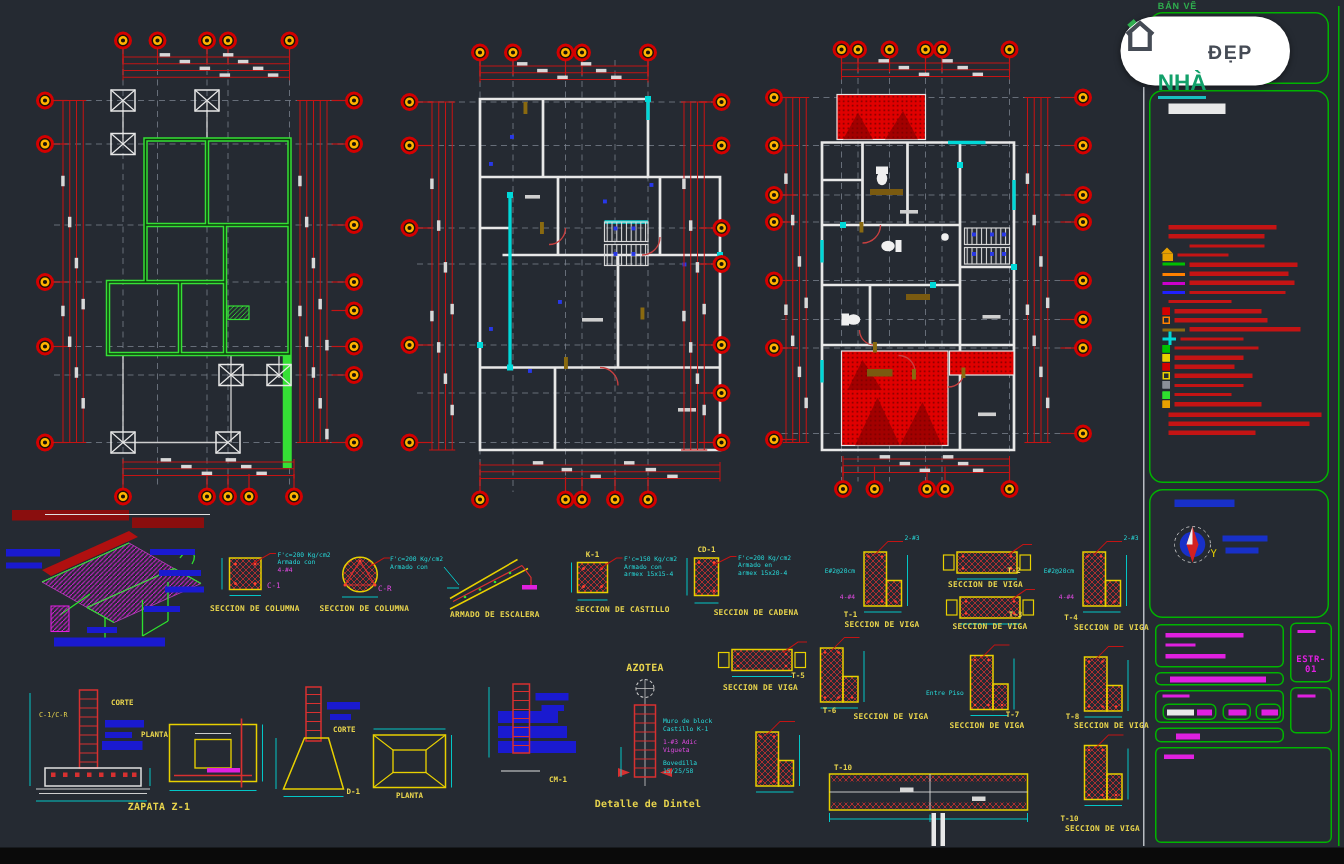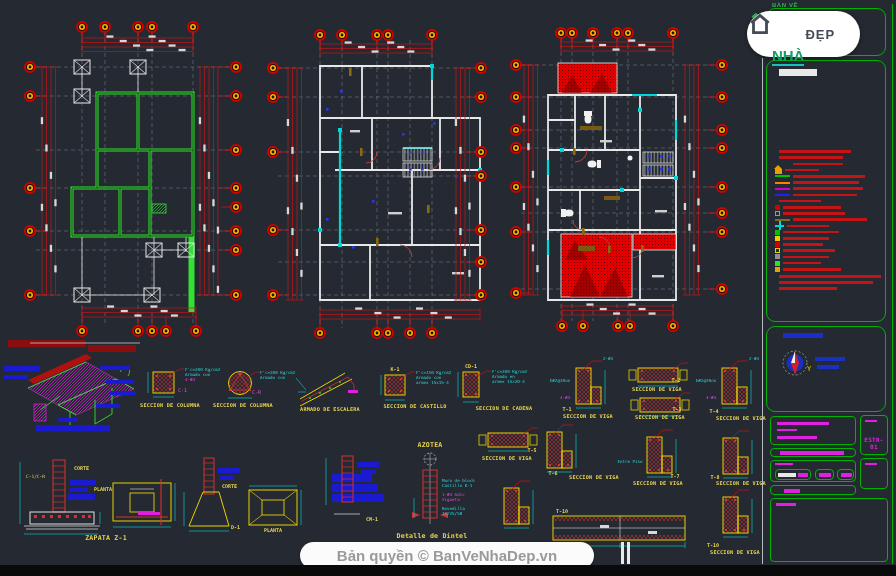--- a/index.html
+++ b/index.html
@@ -1057,18 +1057,15 @@
     <span class="logo-name">NHÀ</span>
   </div>
   <svg width="26" height="26" viewBox="0 0 24 24">
     <path d="M4,11 L12,4 L20,11" fill="none" stroke="#454b55" stroke-width="2.6"></path>
     <path d="M6,10 V20 H18 V10" fill="none" stroke="#454b55" stroke-width="2.6"></path>
     <path d="M5,6 L9,2.5" stroke="#2fae4e" stroke-width="2.6"></path>
   </svg>
   <span class="logo-suffix">ĐẸP</span>
 </div>
 
-<div class="copy-pill">
-  <span>Bản quyền © BanVeNhaDep.vn</span>
+<div class="black-bar"></div>
+
 </div>
-<div class="black-bar"></div>
-
-</div>
 
 </body></html>

